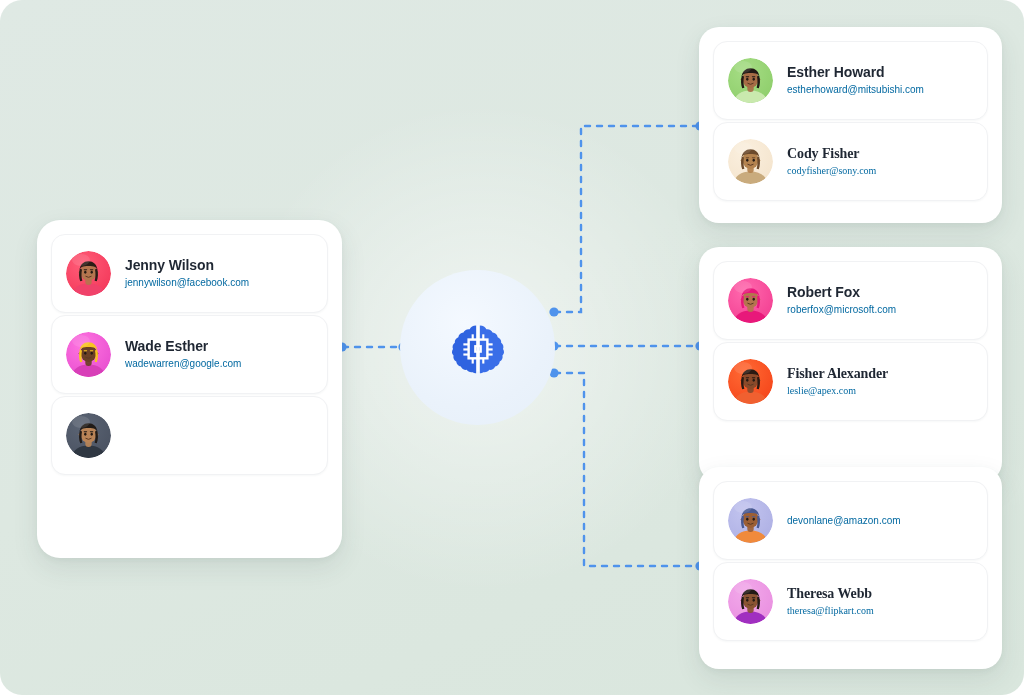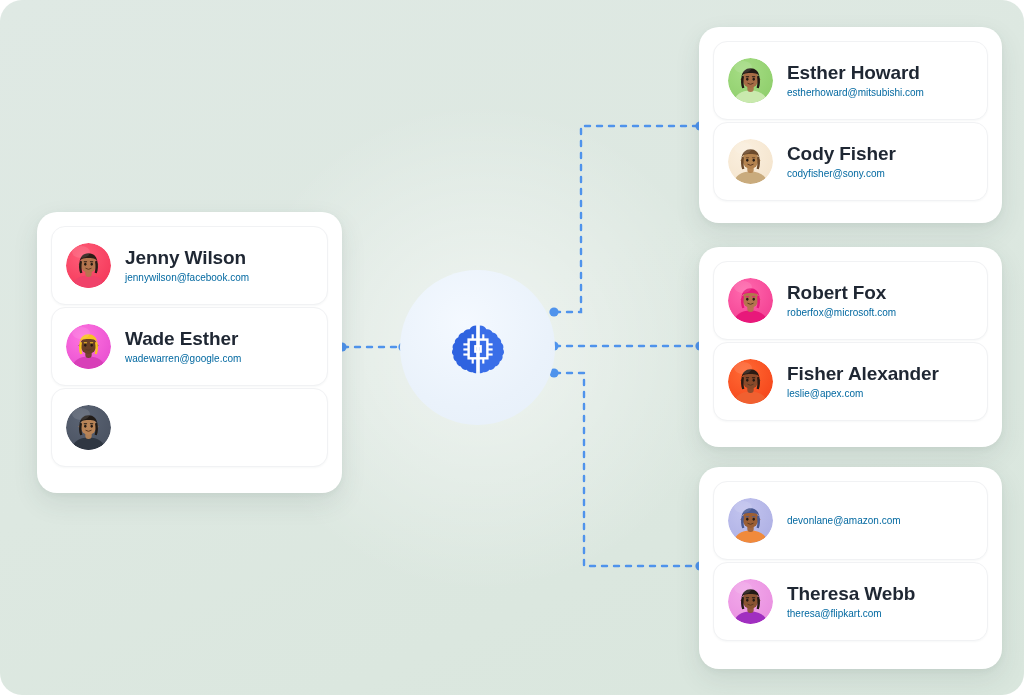--- a/index.html
+++ b/index.html
@@ -62,54 +62,54 @@
 
   
   .panel {
     position: absolute;
     background: #ffffff;
     border-radius: 20px;
     box-shadow: 0 10px 26px rgba(47,73,64,0.10), 0 2px 6px rgba(47,73,64,0.05);
     box-sizing: border-box;
     padding: 14px;
   }
-  #panel-left  { left: 37px;  top: 212px; width: 305px; height: 281px; }
+  #panel-left  { left: 37px;  top: 220px; width: 305px; height: 338px; border-radius: 23px; }
   #panel-r1    { left: 699px; top: 27px;  width: 303px; height: 196px; }
-  #panel-r2    { left: 699px; top: 247px; width: 303px; height: 200px; }
+  #panel-r2    { left: 699px; top: 247px; width: 303px; height: 235px; }
   #panel-r3    { left: 699px; top: 467px; width: 303px; height: 202px; }
 
   
   .contact {
     display: flex;
     align-items: center;
     gap: 14px;
     padding: 12px 14px;
     border-radius: 14px;
     background: #ffffff;
     border: 1px solid #f1f2f4;
     box-shadow: 0 1px 2px rgba(40,50,60,0.035);
     box-sizing: border-box;
     height: 79px;
     margin-bottom: 2px;
   }
-  .contact:last-child { margin-bottom: 0; }
+  .contact:last-child { margin-bottom: 0; font-family: Liberation Serif, serif; }
 
   .avatar {
     width: 45px;
     height: 45px;
     border-radius: 50%;
     flex: 0 0 45px;
     overflow: hidden;
     position: relative;
   }
   .avatar svg { display:block; width:45px; height:45px; }
 
   .meta { min-width: 0; }
   .c-name {
-    font-size: 19px;
+    font-size: 14px;
     font-weight: bold;
     color: #1f2733;
     letter-spacing: -0.1px;
     line-height: 1.25;
     white-space: nowrap;
   }
   .c-mail {
     font-size: 10px;
     color: #0369a1;
     line-height: 1.45;

